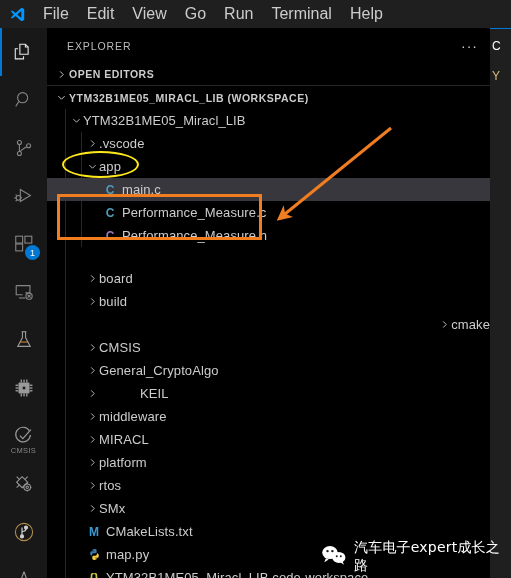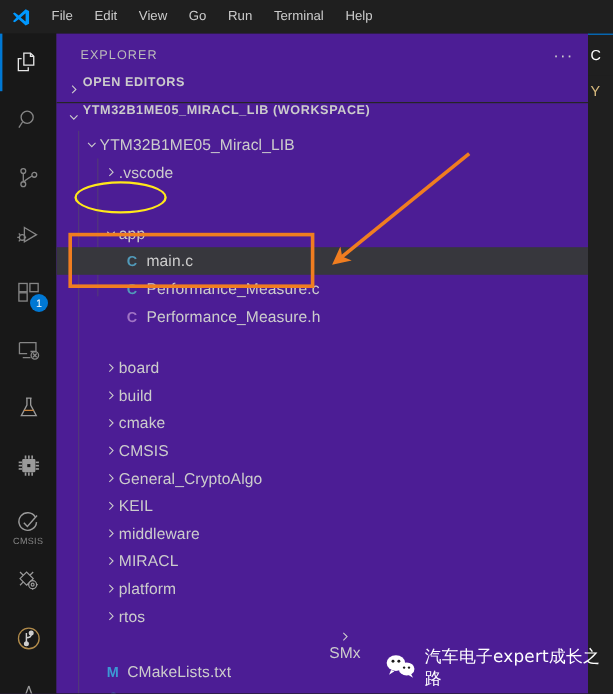--- a/index.html
+++ b/index.html
@@ -9,21 +9,21 @@
     color:#cccccc;-webkit-font-smoothing:antialiased;
   }
   
   #titlebar{
     position:absolute;left:0;top:0;width:511px;height:28px;
     background:#1f1f1f;display:flex;align-items:center;
   }
   #vscode-logo{width:34px;height:28px;display:flex;align-items:center;justify-content:center;}
   #menubar{display:flex;align-items:center;height:28px;}
   .menu-item{
-    font-size:11px;color:#cccccc;padding:0 9px;height:28px;
+    font-size:16px;color:#cccccc;padding:0 9px;height:28px;
     display:flex;align-items:center;white-space:nowrap;cursor:default;
   }
   
   #activitybar{
     position:absolute;left:0;top:28px;width:47px;height:550px;
     background:#181818;border-right:1px solid #2b2b2b;
   }
   .act{
     position:relative;width:47px;height:48px;
     display:flex;align-items:center;justify-content:center;
@@ -38,30 +38,30 @@
     display:flex;align-items:center;justify-content:center;padding:0 3px;
     box-sizing:border-box;font-family:"Liberation Sans",sans-serif;
   }
   .act-label{
     position:absolute;left:0;right:0;bottom:5px;text-align:center;
     font-size:7.5px;color:#868686;letter-spacing:.3px;
   }
   
   #sidebar{
     position:absolute;left:47px;top:28px;width:443px;height:550px;
-    background:#4c1d95;border-right:1px solid #2b2b2b;overflow:hidden;
+    background:#000000;border-right:1px solid #2b2b2b;overflow:hidden;
   }
   #sidebar-title{
     height:35px;display:flex;align-items:center;justify-content:space-between;
     padding:0 12px 0 20px;box-sizing:border-box;
   }
   #sidebar-title .t{font-size:10.5px;letter-spacing:.9px;color:#bbbbbb;}
   #sidebar-title .dots{font-size:14px;color:#cccccc;letter-spacing:1px;line-height:10px;}
   .section-header{
-    height:22px;display:flex;padding-left:6px;
+    height:22px;display:flex;align-items:center;padding-left:6px;
     font-size:10.5px;font-weight:bold;letter-spacing:.5px;color:#cccccc;
   }
   .section-header .chev{width:16px;display:flex;align-items:center;justify-content:center;}
   #open-editors-header{border-bottom:1px solid #252526;}
   #tree{position:relative;}
   .row{
     position:relative;height:23px;display:flex;align-items:center;
     font-size:13px;color:#cccccc;white-space:nowrap;cursor:pointer;
   }
   .row.selected{background:#37373d;width:443px;}
@@ -321,21 +321,21 @@
         <span class="nm">YTM32B1ME05_Miracl_LIB</span>
       </div>
       <div class="row" style="padding-left: 38px; box-sizing: border-box;">
         <span class="chev">
           <svg width="11" height="11" viewBox="0 0 16 16" fill="none" stroke="#cccccc" stroke-width="1.3">
             <path d="M6 3.5 L10.5 8 L6 12.5"></path>
           </svg>
         </span>
         <span class="nm">.vscode</span>
       </div>
-      <div class="row" style="padding-left: 38px; box-sizing: border-box; margin-top: 28px;">
+      <div class="row" style="padding-left: 38px; box-sizing: border-box;">
         <span class="chev">
           <svg width="11" height="11" viewBox="0 0 16 16" fill="none" stroke="#cccccc" stroke-width="1.3">
             <path d="M3.5 6 L8 10.5 L12.5 6"></path>
           </svg>
         </span>
         <span class="nm">app</span>
       </div>
       <div class="row selected" style="padding-left: 54px; box-sizing: border-box;">
         <span class="fi" style="color: rgb(81, 154, 186);">C</span>
         <span class="nm">main.c</span>
@@ -357,21 +357,21 @@
         <span class="nm">board</span>
       </div>
       <div class="row" style="padding-left: 38px; box-sizing: border-box;">
         <span class="chev">
           <svg width="11" height="11" viewBox="0 0 16 16" fill="none" stroke="#cccccc" stroke-width="1.3">
             <path d="M6 3.5 L10.5 8 L6 12.5"></path>
           </svg>
         </span>
         <span class="nm">build</span>
       </div>
-      <div class="row" style="padding-left: 38px; box-sizing: border-box;">
+      <div class="row" style="padding-left: 38px; box-sizing: border-box; justify-content: flex-end;">
         <span class="chev">
           <svg width="11" height="11" viewBox="0 0 16 16" fill="none" stroke="#cccccc" stroke-width="1.3">
             <path d="M6 3.5 L10.5 8 L6 12.5"></path>
           </svg>
         </span>
         <span class="nm">cmake</span>
       </div>
       <div class="row" style="padding-left: 38px; box-sizing: border-box;">
         <span class="chev">
           <svg width="11" height="11" viewBox="0 0 16 16" fill="none" stroke="#cccccc" stroke-width="1.3">
@@ -381,21 +381,21 @@
         <span class="nm">CMSIS</span>
       </div>
       <div class="row" style="padding-left: 38px; box-sizing: border-box; text-align: right;">
         <span class="chev">
           <svg width="11" height="11" viewBox="0 0 16 16" fill="none" stroke="#cccccc" stroke-width="1.3">
             <path d="M6 3.5 L10.5 8 L6 12.5"></path>
           </svg>
         </span>
         <span class="nm">General_CryptoAlgo</span>
       </div>
-      <div class="row" style="padding-left: 38px; box-sizing: border-box;">
+      <div class="row" style="padding-left: 38px; box-sizing: border-box; gap: 41px;">
         <span class="chev">
           <svg width="11" height="11" viewBox="0 0 16 16" fill="none" stroke="#cccccc" stroke-width="1.3">
             <path d="M6 3.5 L10.5 8 L6 12.5"></path>
           </svg>
         </span>
         <span class="nm">KEIL</span>
       </div>
       <div class="row" style="padding-left: 38px; box-sizing: border-box;">
         <span class="chev">
           <svg width="11" height="11" viewBox="0 0 16 16" fill="none" stroke="#cccccc" stroke-width="1.3">
@@ -421,21 +421,21 @@
         <span class="nm">platform</span>
       </div>
       <div class="row" style="padding-left: 38px; box-sizing: border-box;">
         <span class="chev">
           <svg width="11" height="11" viewBox="0 0 16 16" fill="none" stroke="#cccccc" stroke-width="1.3">
             <path d="M6 3.5 L10.5 8 L6 12.5"></path>
           </svg>
         </span>
         <span class="nm">rtos</span>
       </div>
-      <div class="row" style="padding-left: 38px; box-sizing: border-box; flex-direction: column;">
+      <div class="row" style="padding-left: 38px; box-sizing: border-box;">
         <span class="chev">
           <svg width="11" height="11" viewBox="0 0 16 16" fill="none" stroke="#cccccc" stroke-width="1.3">
             <path d="M6 3.5 L10.5 8 L6 12.5"></path>
           </svg>
         </span>
         <span class="nm">SMx</span>
       </div>
       <div class="row" style="padding-left: 38px; box-sizing: border-box;">
         <span class="fi" style="color: rgb(60, 153, 212);">M</span>
         <span class="nm">CMakeLists.txt</span>

